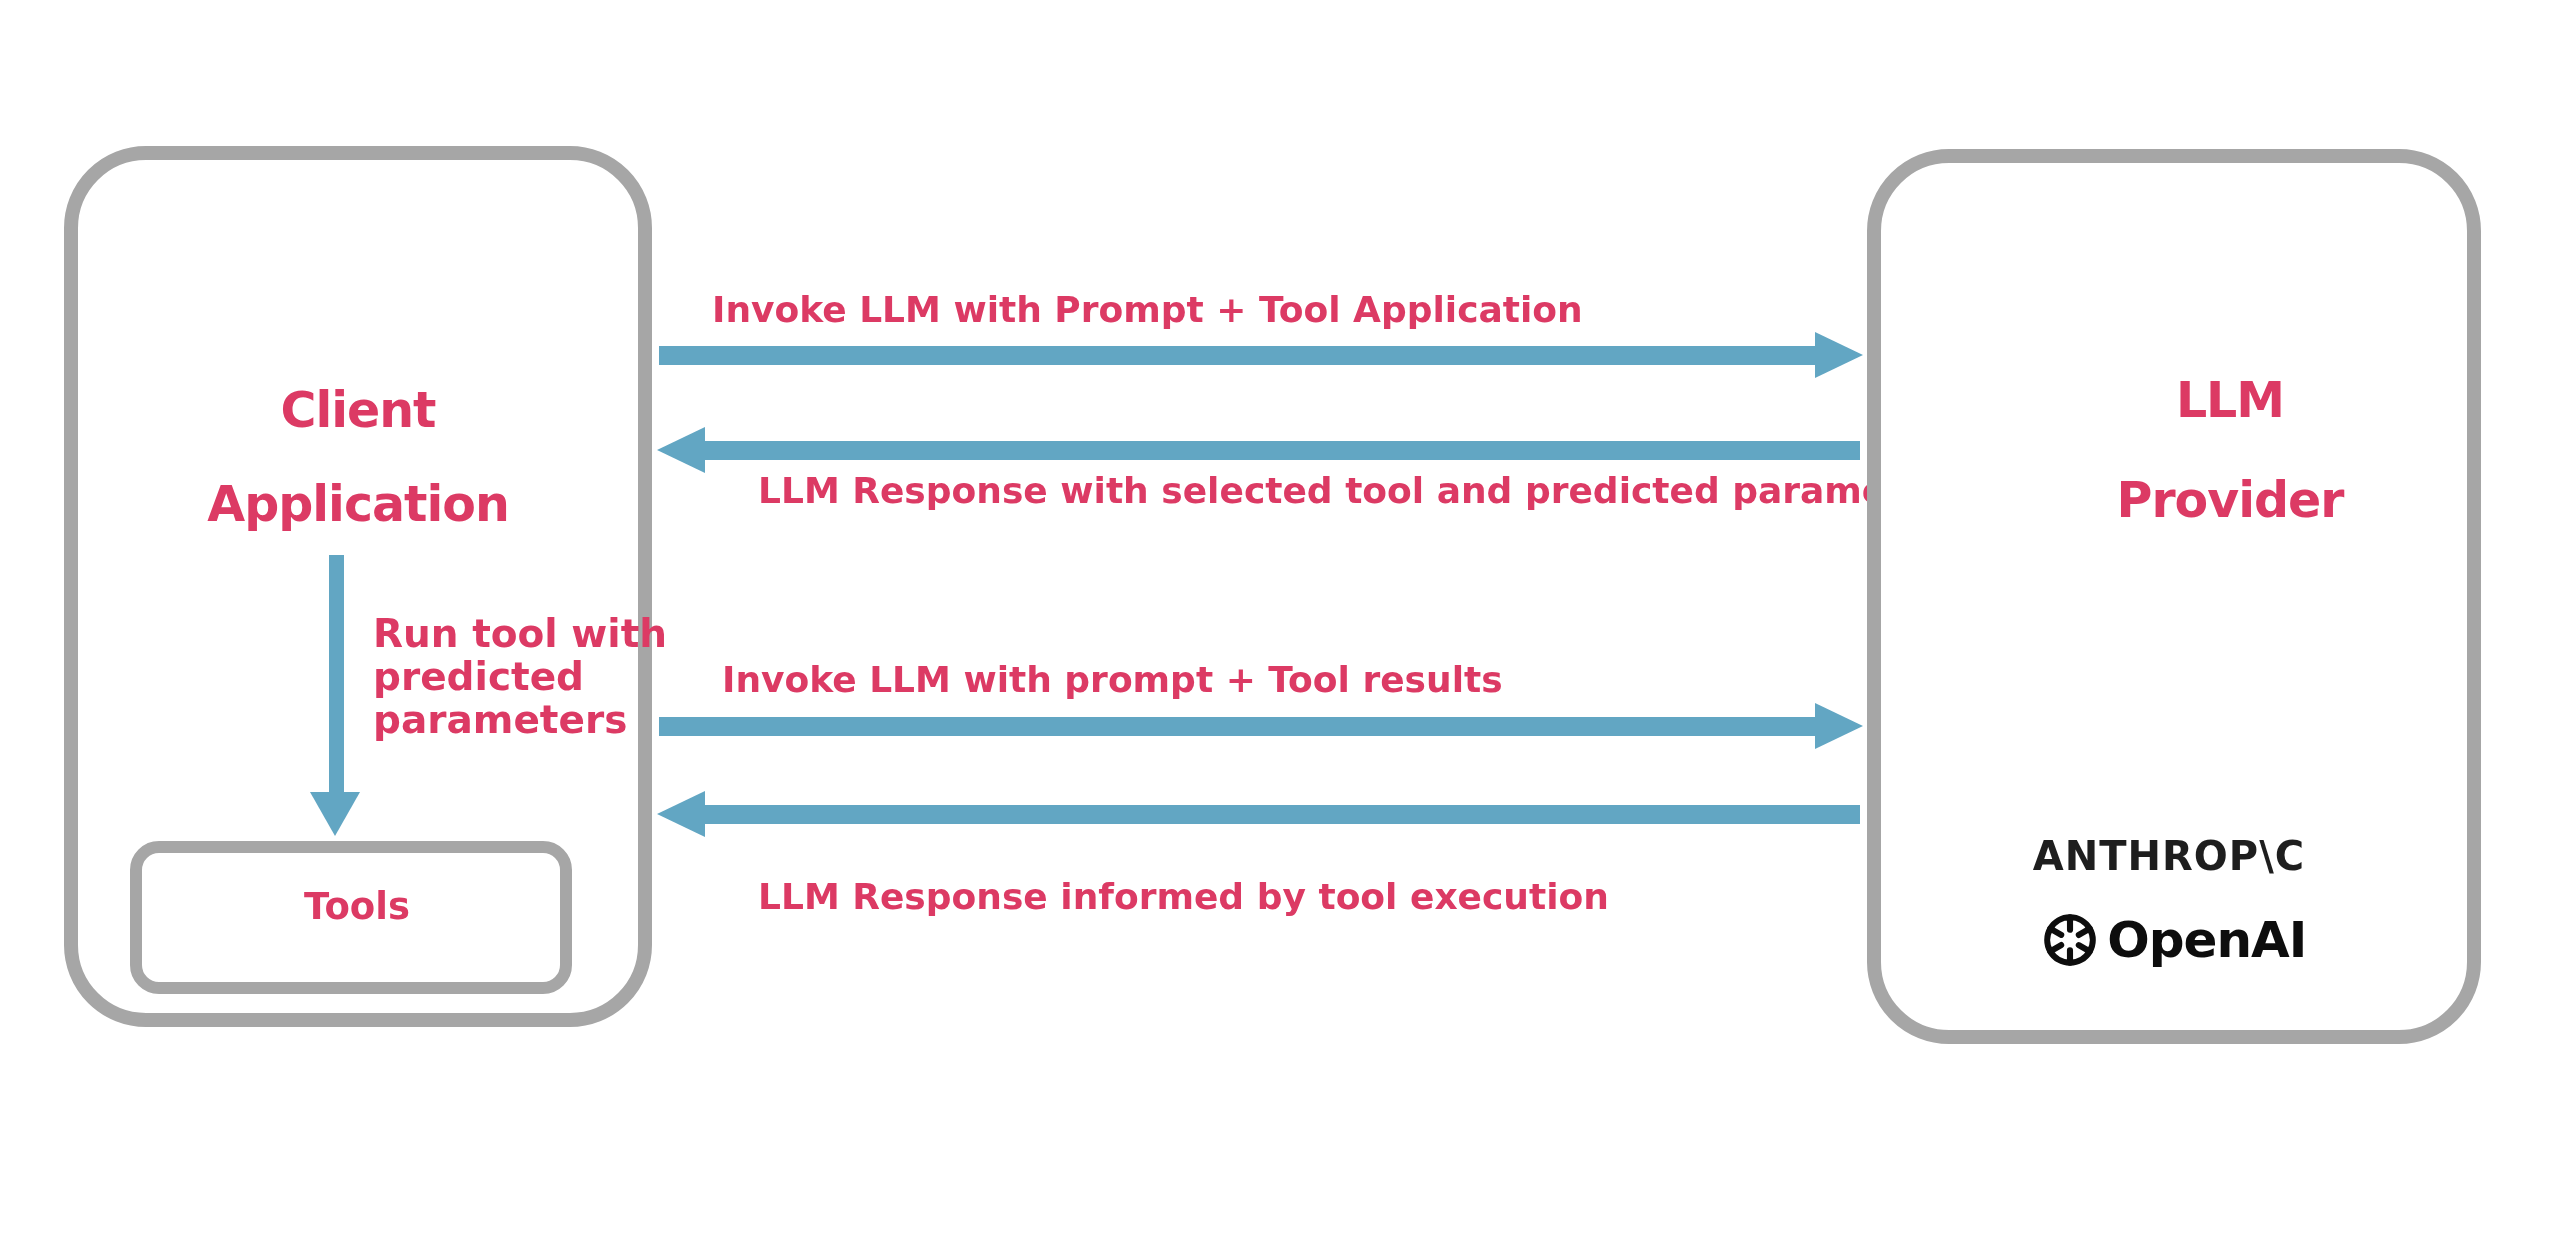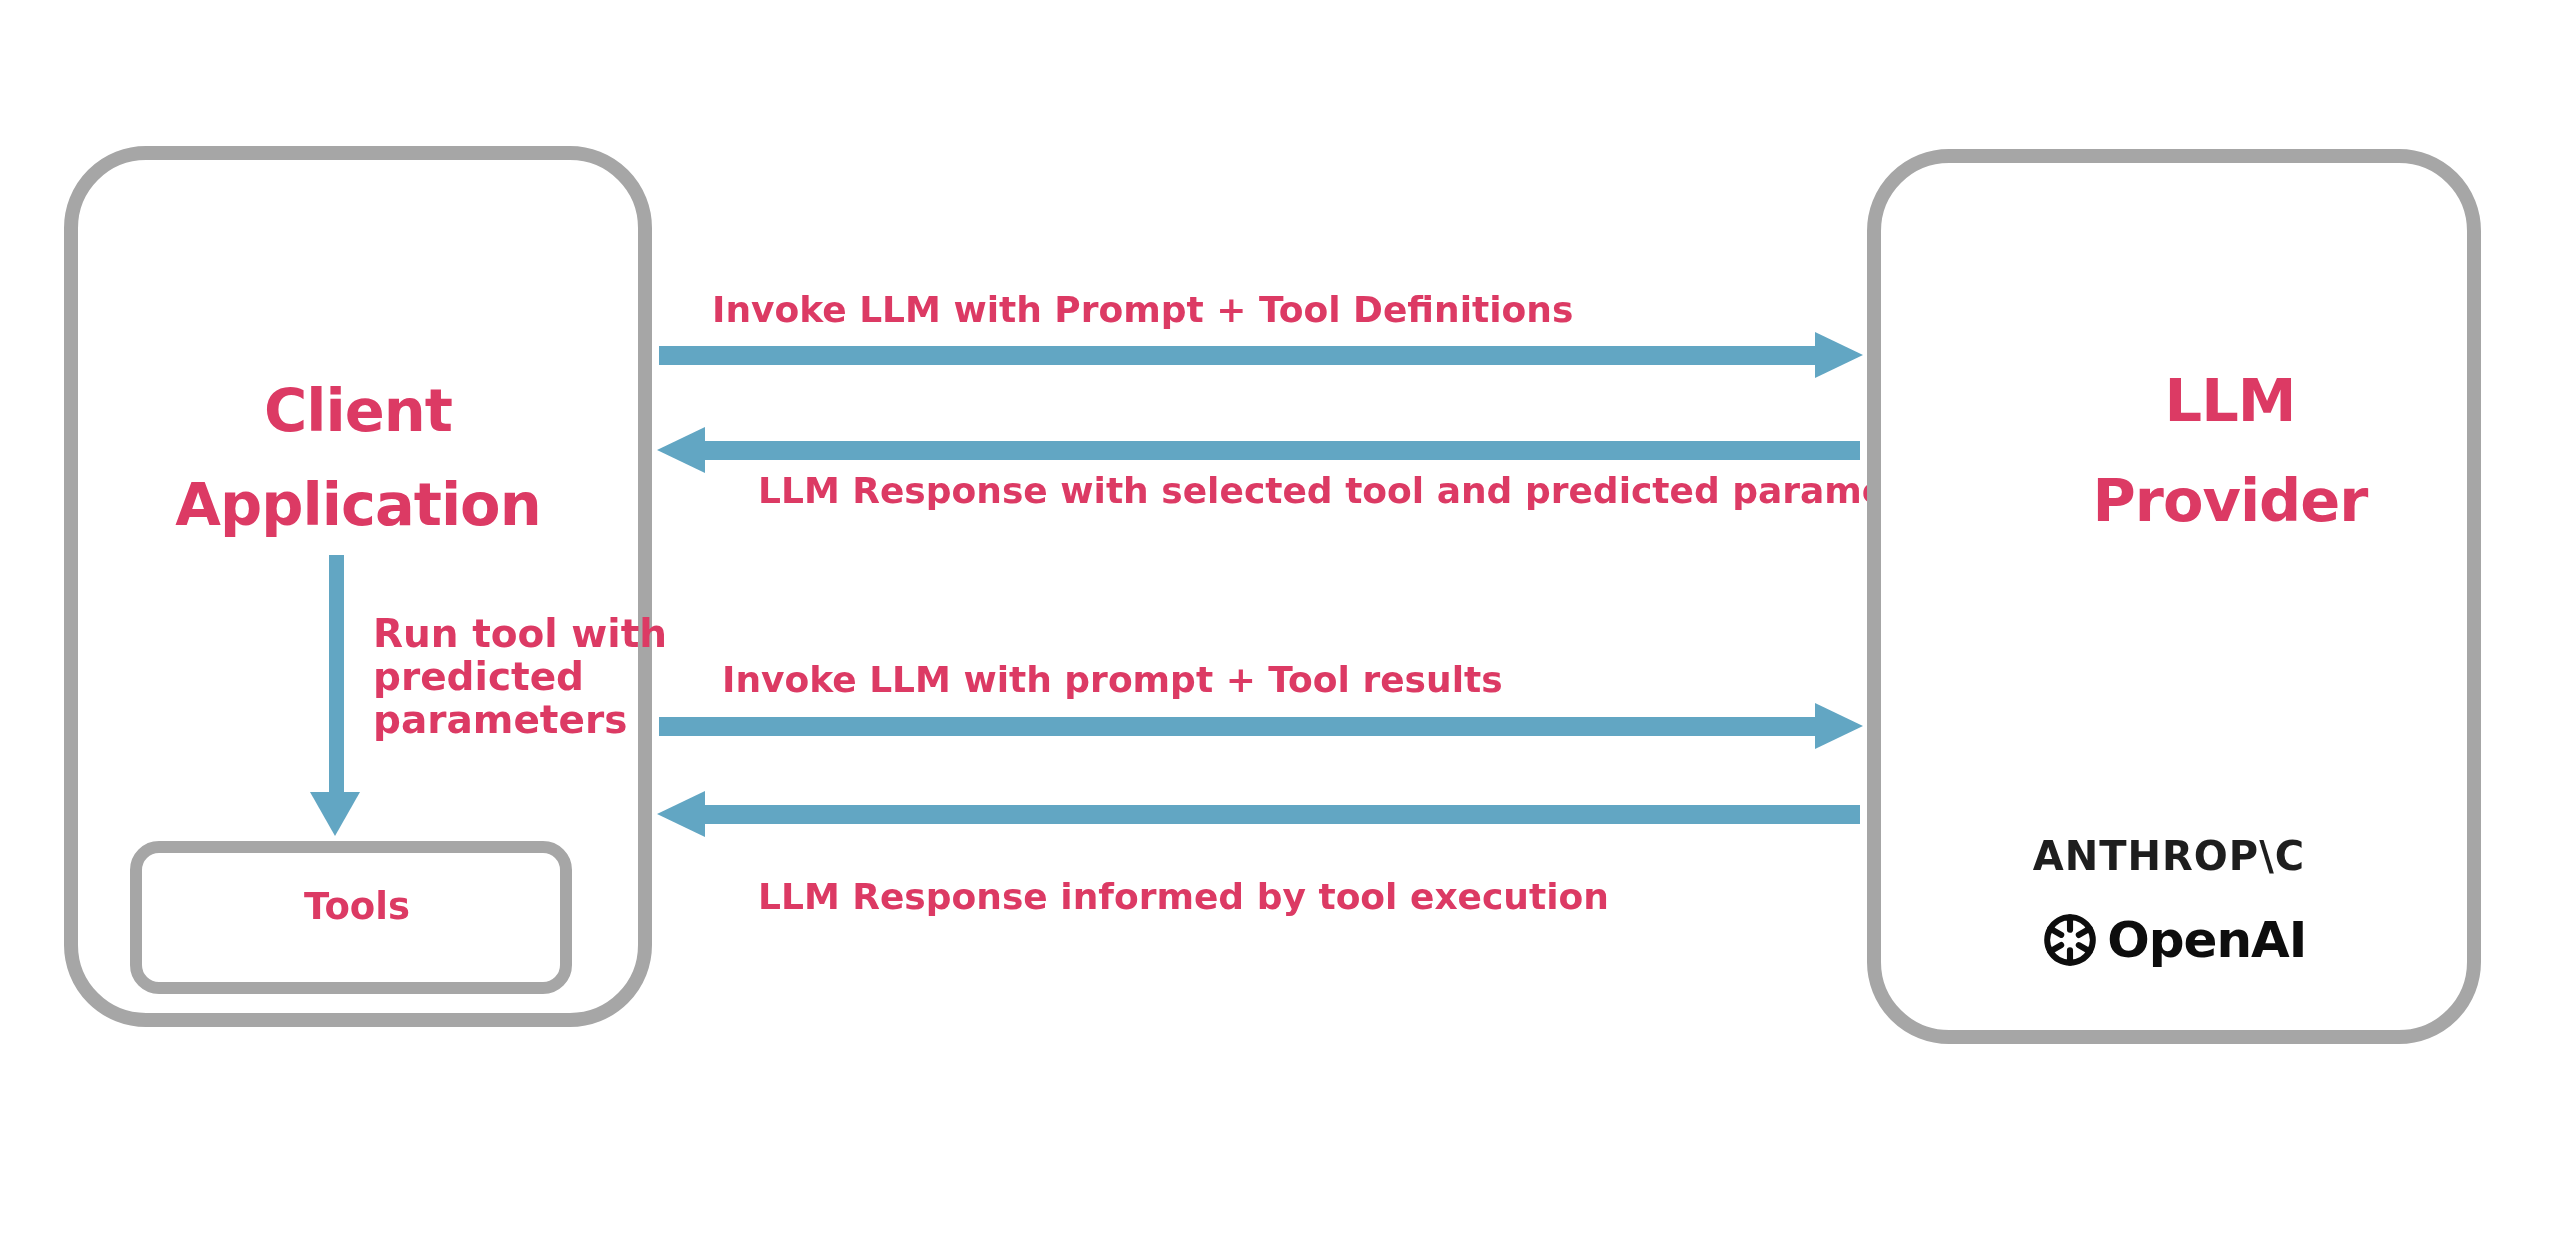--- a/index.html
+++ b/index.html
@@ -18,21 +18,21 @@
     border-radius:82px;
     background:#ffffff;
   }
   #client-box{left:64px;top:146px;width:588px;height:881px;}
   #llm-box{left:1867px;top:149px;width:614px;height:895px;}
   .box-title{
     position:absolute;
     text-align:center;
     font-weight:bold;
     color:#dc3a64;
-    font-size:59px;
+    font-size:49px;
     letter-spacing:-1px;
   }
   #client-title{left:64px;width:588px;top:364px;line-height:94px;}
   #llm-title{left:1867px;width:726px;top:351px;line-height:100px;}
 
   
   #tools-box{
     position:absolute;
     box-sizing:border-box;
     left:130px;top:841px;width:442px;height:153px;
@@ -136,21 +136,21 @@
   <div id="run-label">
     <div>Run tool with</div>
     <div>predicted</div>
     <div>parameters</div>
   </div>
 
   <div id="tools-box">
     <div id="tools-label">Tools</div>
   </div>
 
-  <div id="flow-label-1" class="flow-label">Invoke LLM with Prompt + Tool Definitions</div>
+  <div id="flow-label-1" class="flow-label">Invoke LLM with Prompt + Tool Application</div>
   <div id="a1-shaft" class="shaft"></div>
   <div id="a1-head" class="head-right"></div>
 
   <div id="a2-head" class="head-left"></div>
   <div id="a2-shaft" class="shaft"></div>
   <div id="flow-label-2" class="flow-label">LLM Response with selected tool and predicted parameters</div>
 
   <div id="flow-label-3" class="flow-label">Invoke LLM with prompt + Tool results</div>
   <div id="a3-shaft" class="shaft"></div>
   <div id="a3-head" class="head-right"></div>

